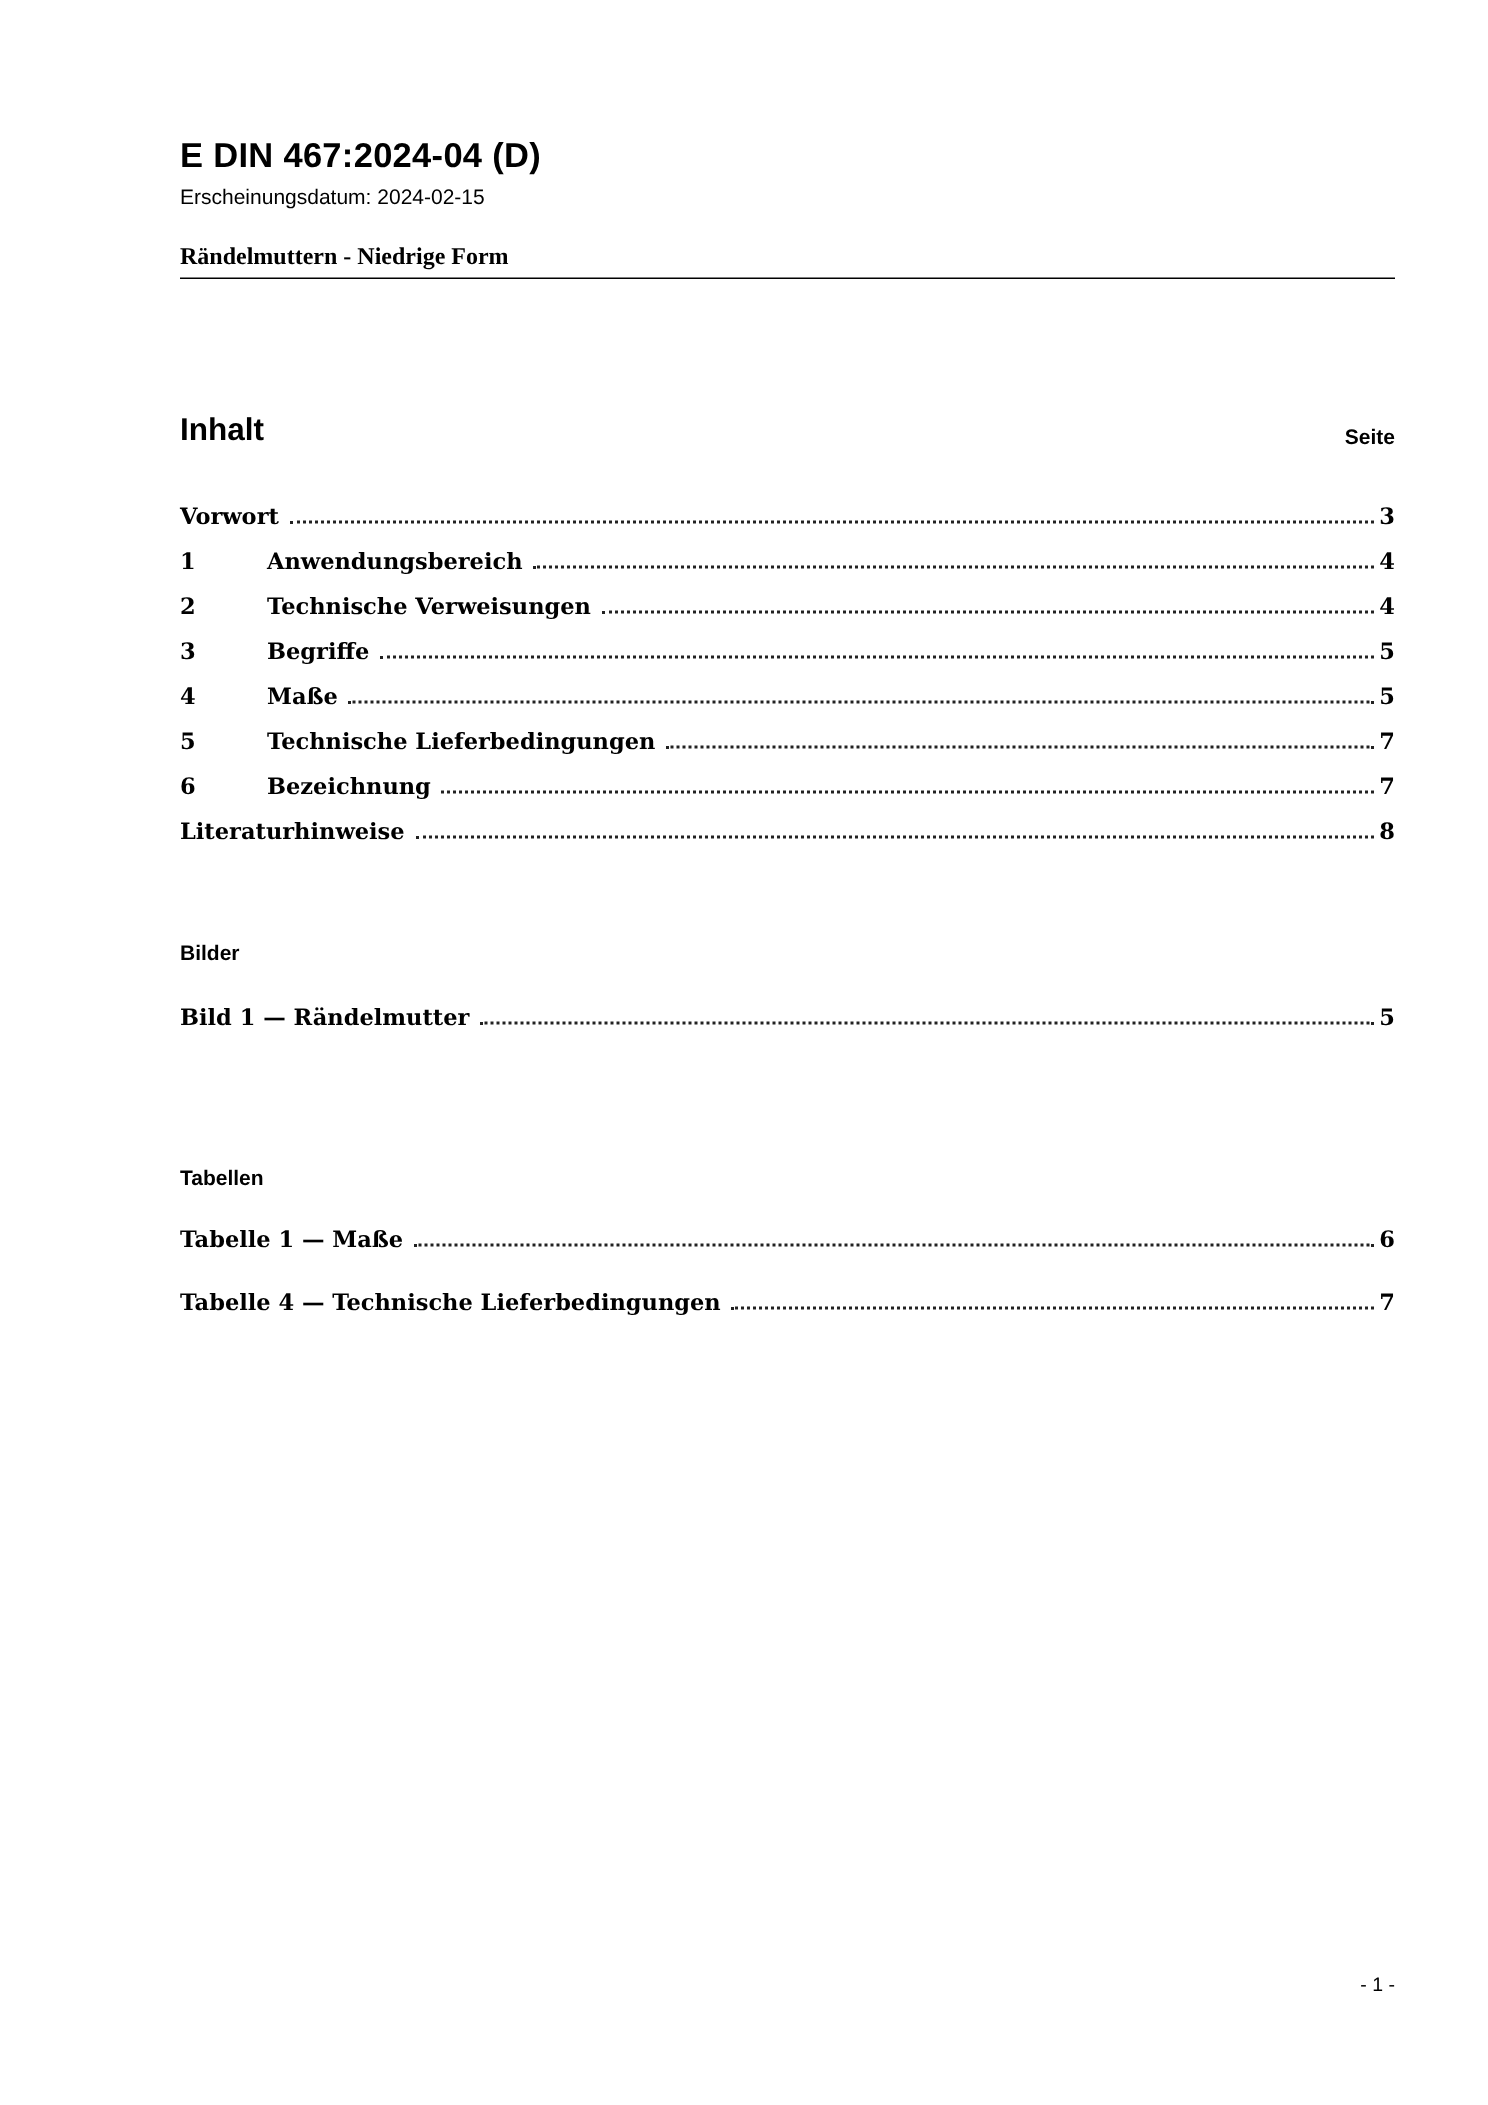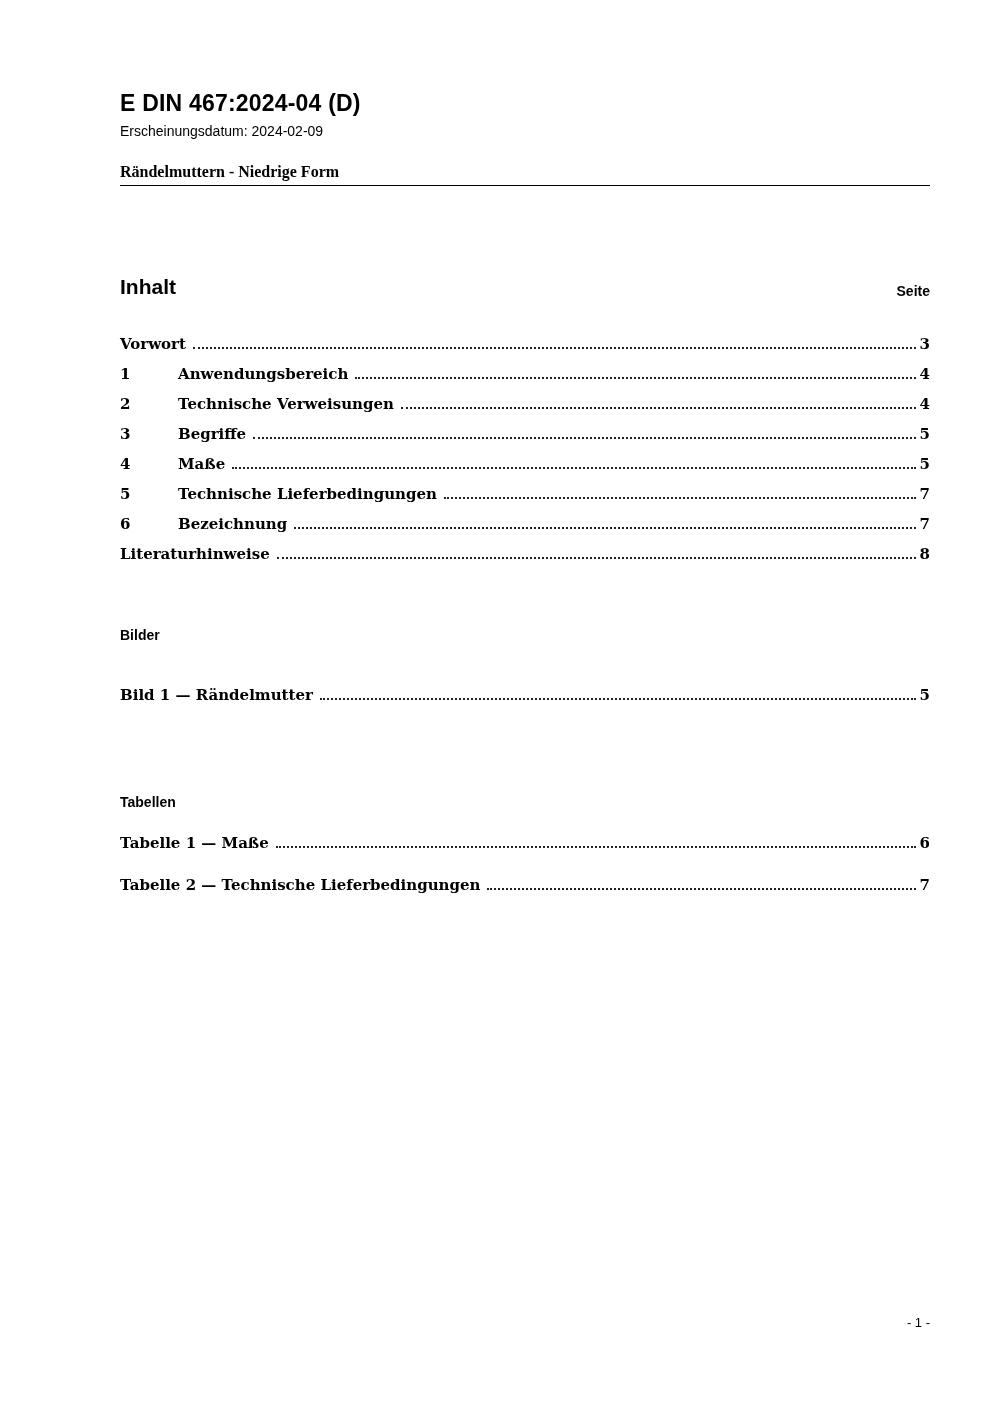--- a/index.html
+++ b/index.html
@@ -91,40 +91,40 @@
     padding-left: 2px;
   }
   
   .section-heading {
     font-size: 14px;
     font-family: "Liberation Sans", sans-serif;
     font-weight: bold;
     color: #000;
   }
   .bilder-heading { margin-top: 52px; }
-  .bilder-list { margin-top: 43px; }
+  .bilder-list { margin-top: 26px; }
   .tabellen-heading { margin-top: 78px; }
   .tabellen-list { margin-top: 24px; }
   .tabellen-list .toc-row { height: 42px; }
   
   .footer {
     position: absolute;
     right: 62px;
     top: 1315px;
     font-size: 13px;
     color: #000;
   }
 </style>
 </head>
 <body>
 
 <div class="page">
 
   <div class="doc-id">E DIN 467:2024-04 (D)</div>
-  <div class="release-date">Erscheinungsdatum: 2024-02-09</div>
+  <div class="release-date">Erscheinungsdatum: 2024-02-15</div>
   <div class="subtitle">Rändelmuttern - Niedrige Form</div>
 
   <div class="toc-head">
     <span class="toc-title">Inhalt</span>
     <span class="toc-page-label">Seite</span>
   </div>
 
   <div class="toc-list">
 
     <div class="toc-row no-num">
@@ -195,21 +195,21 @@
 
   <div class="section-heading tabellen-heading">Tabellen</div>
 
   <div class="tabellen-list">
     <div class="toc-row no-num">
       <span class="toc-label">Tabelle 1 — Maße</span>
       <span class="leader"></span>
       <span class="toc-page">6</span>
     </div>
     <div class="toc-row no-num">
-      <span class="toc-label">Tabelle 2 — Technische Lieferbedingungen</span>
+      <span class="toc-label">Tabelle 4 — Technische Lieferbedingungen</span>
       <span class="leader"></span>
       <span class="toc-page">7</span>
     </div>
   </div>
 
 </div>
 
 <div class="footer">- 1 -</div>
 
 </body></html>

